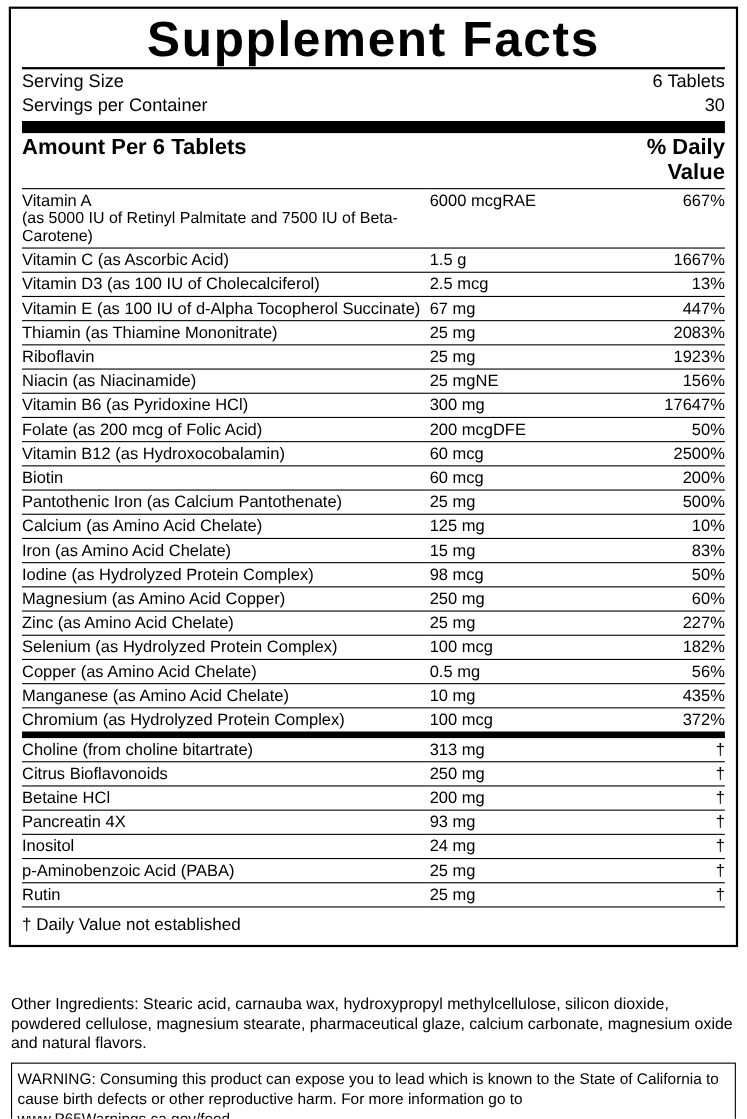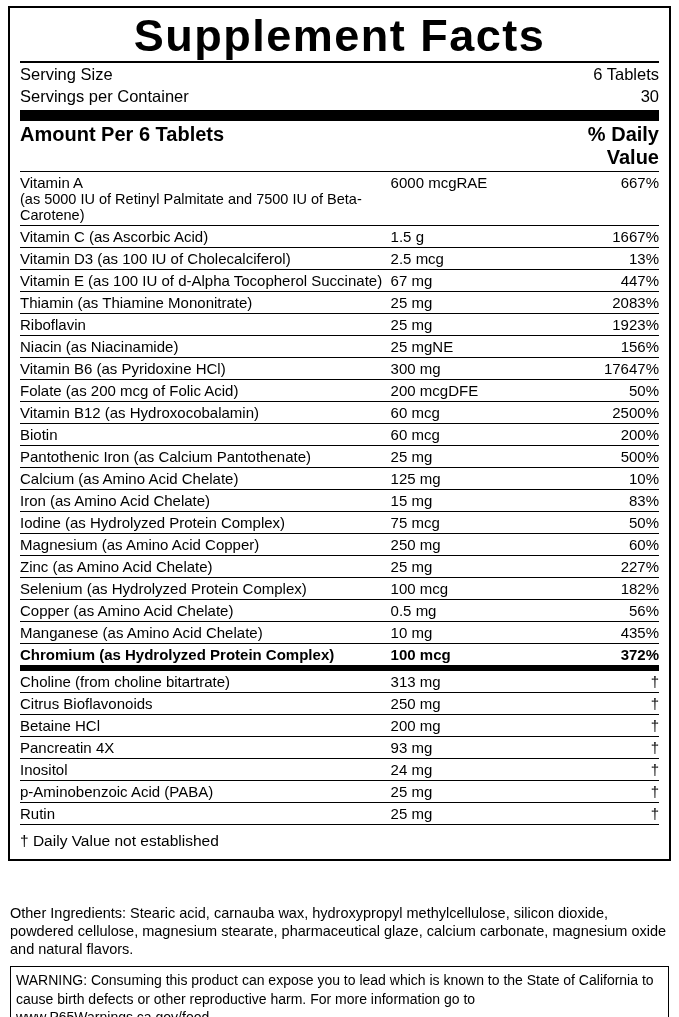--- a/index.html
+++ b/index.html
@@ -61,21 +61,21 @@
   table.facts {
     width: 100%;
     border-collapse: collapse;
     font-size: 15px;
   }
   table.facts td {
     padding: 2px 0 2px 0;
     vertical-align: top;
     border-bottom: 1px solid #000;
   }
-  table.facts tr.no-rule td { border-bottom: none; font-weight: bold; }
+  table.facts tr.no-rule td { border-bottom: none; }
   td.nutrient { text-align: left; width: 58%; }
   td.amount { width: 25%; padding-right: 2px; }
   td.dv { text-align: right; width: 17%; margin-left: 26px; }
   .hdr td {
     font-weight: bold;
     font-size: 20px;
     border-bottom: 2px solid #000;
     padding: 2px 0 3px 0;
   }
   .subline {
@@ -200,21 +200,21 @@
         <td class="amount">125 mg</td>
         <td class="dv">10%</td>
       </tr>
       <tr>
         <td class="nutrient">Iron (as Amino Acid Chelate)</td>
         <td class="amount">15 mg</td>
         <td class="dv">83%</td>
       </tr>
       <tr>
         <td class="nutrient">Iodine (as Hydrolyzed Protein Complex)</td>
-        <td class="amount">75 mcg</td>
+        <td class="amount">98 mcg</td>
         <td class="dv">50%</td>
       </tr>
       <tr>
         <td class="nutrient">Magnesium (as Amino Acid Copper)</td>
         <td class="amount">250 mg</td>
         <td class="dv">60%</td>
       </tr>
       <tr>
         <td class="nutrient">Zinc (as Amino Acid Chelate)</td>
         <td class="amount">25 mg</td>

